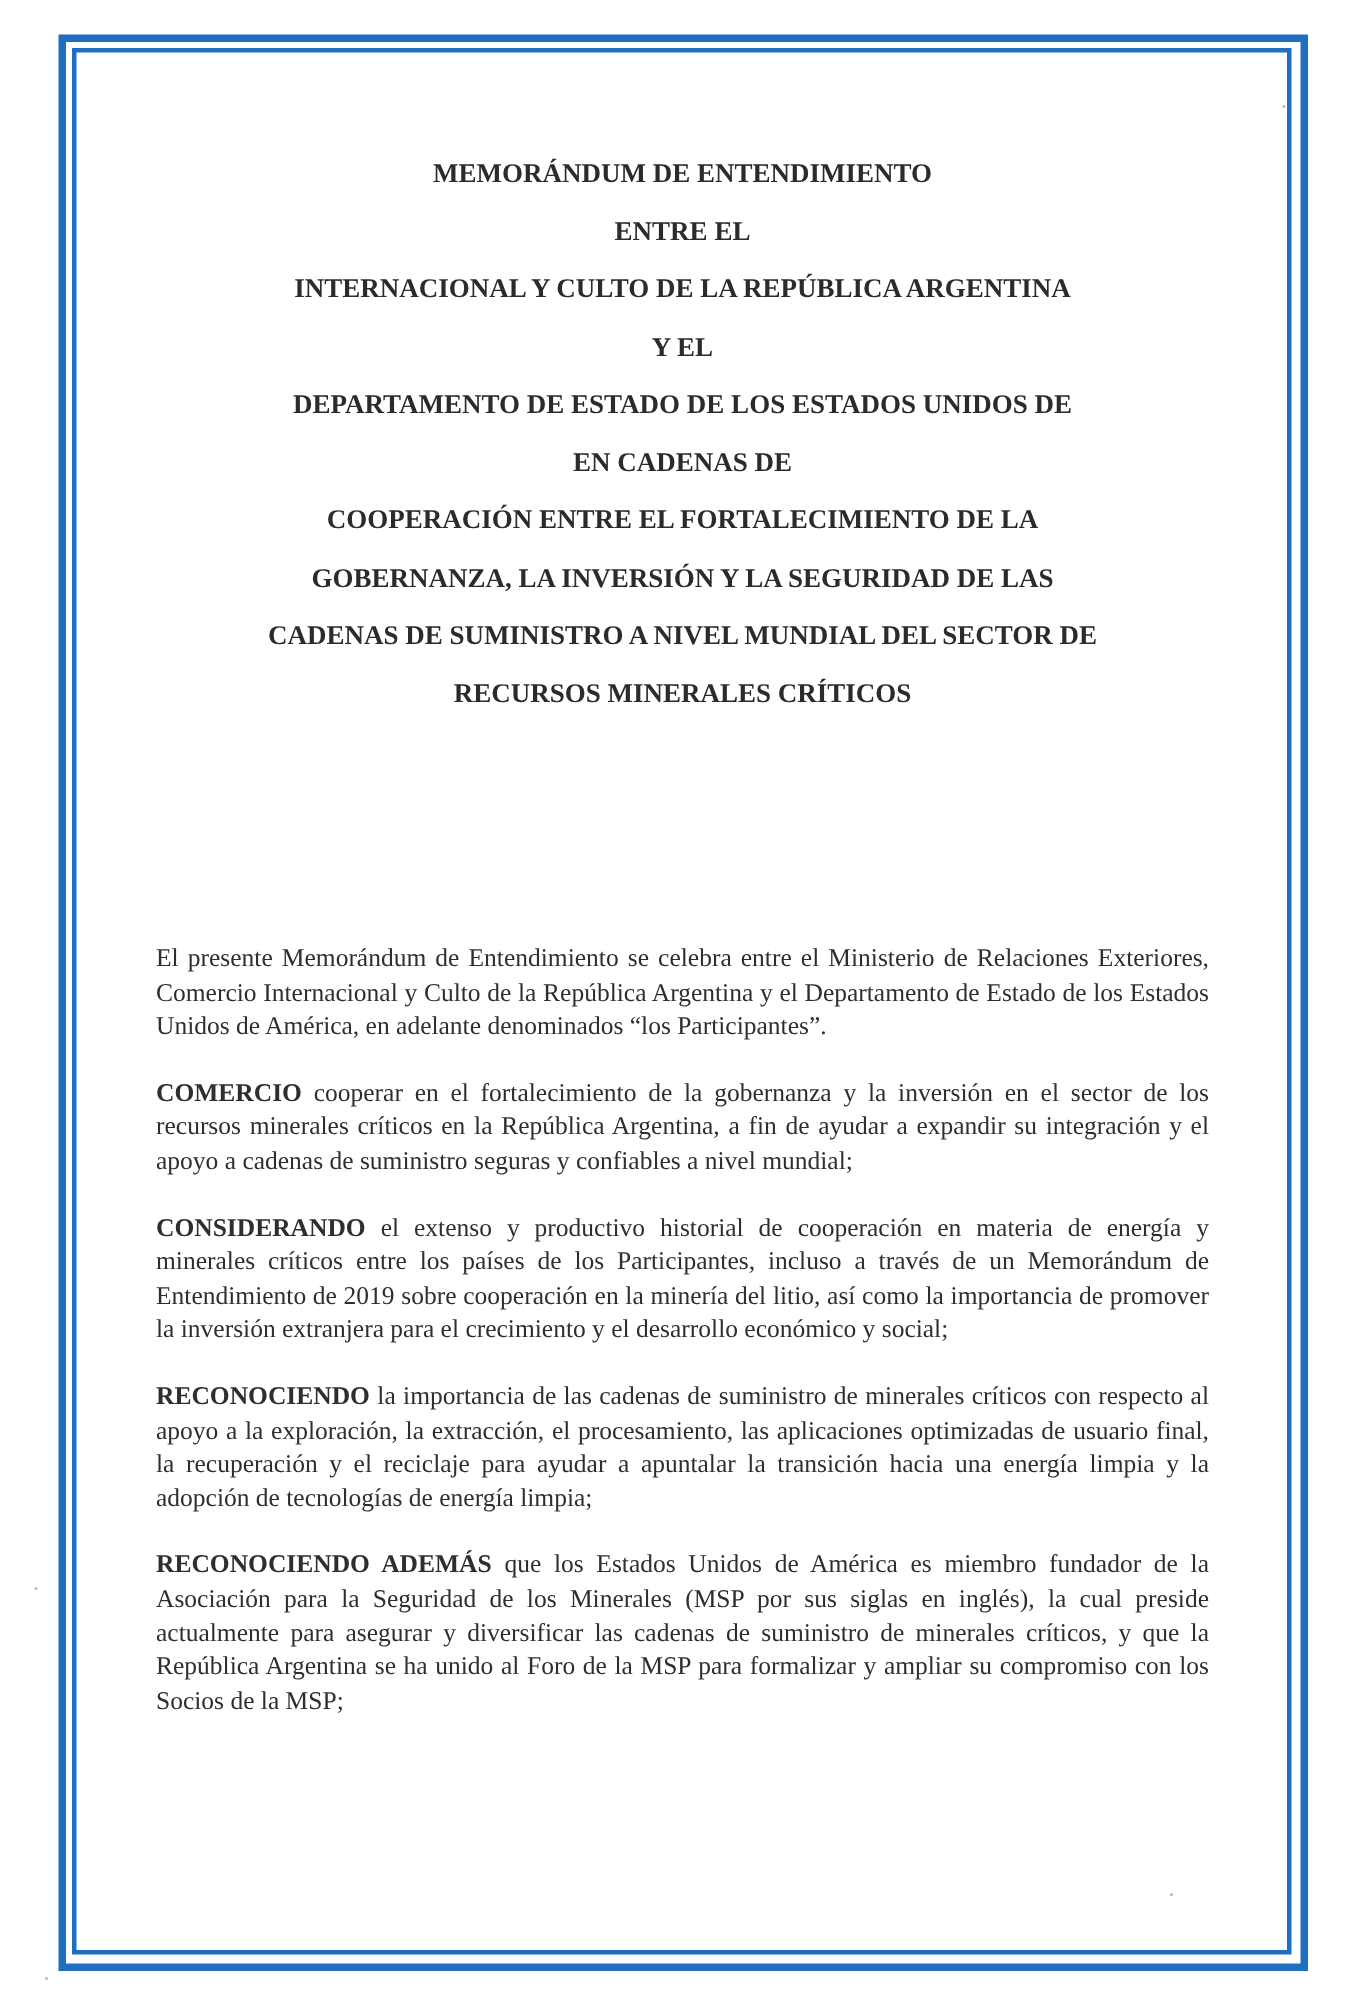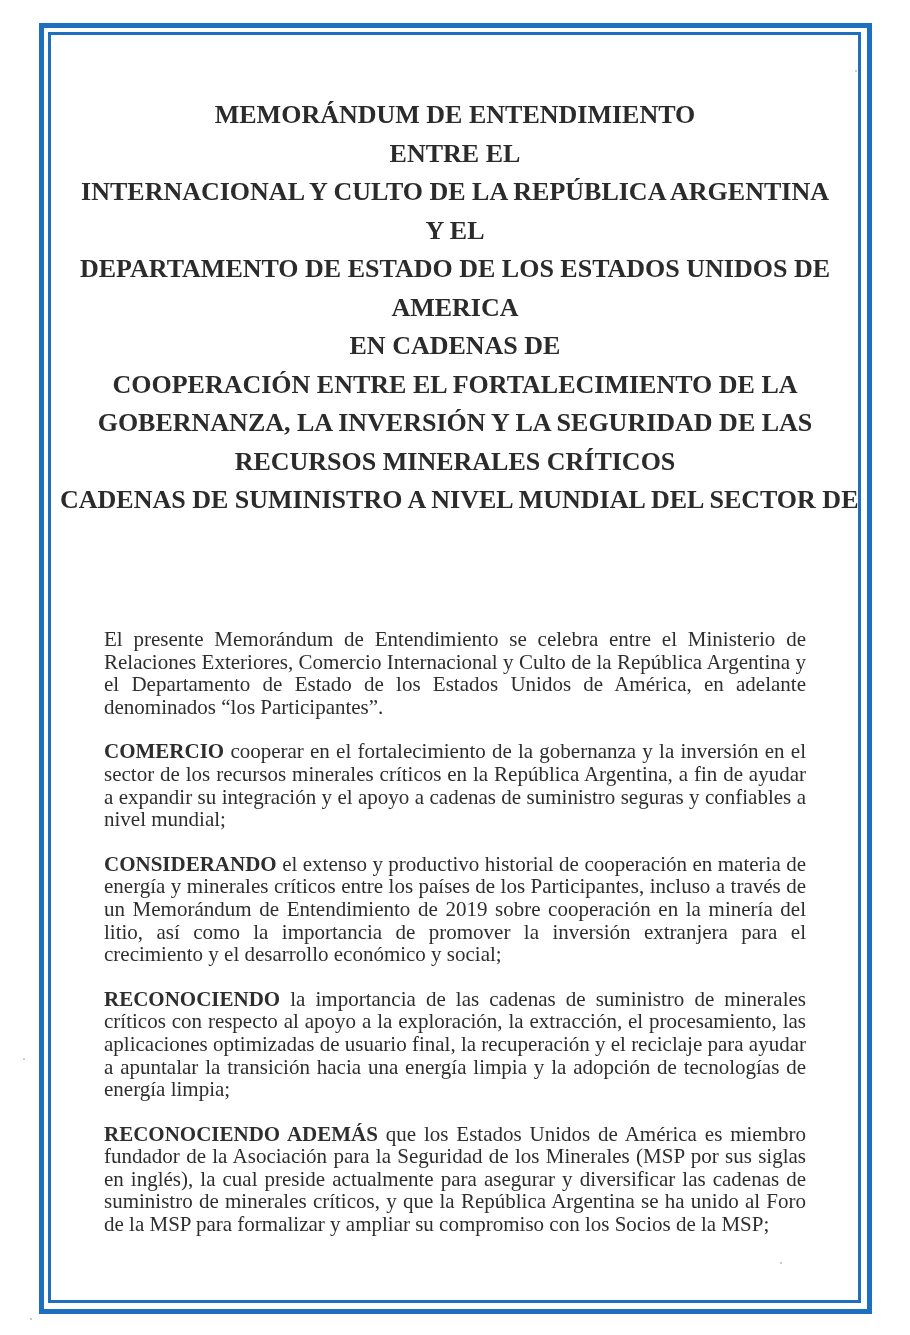--- a/index.html
+++ b/index.html
@@ -42,34 +42,34 @@
     }
     .title-block {
       position: absolute;
       left: 60px;
       top: 96px;
       width: 790px;
       text-align: center;
     }
     .title-line {
       font-weight: bold;
-      font-size: 26px;
+      font-size: 18px;
       line-height: 38.5px;
       letter-spacing: 0px;
       color: #2b2b2b;
       white-space: nowrap;
     }
     .body-block {
       position: absolute;
       left: 104px;
       top: 628px;
       width: 702px;
     }
     .para {
-      font-size: 21px;
+      font-size: 17px;
       line-height: 22.6px;
       text-align: justify;
       margin: 0 0 22px 0;
       color: #2e2e2e;
     }
     .para .lead {
       font-weight: bold;
     }
   </style>
 </head>
@@ -82,26 +82,25 @@
 <div class="speck" style="left:855px;top:70px;"></div>
 <div class="speck" style="left:30px;top:1318px;"></div>
 <div class="speck" style="left:780px;top:1262px;"></div>
 
 <div class="title-block">
   <div class="title-line">MEMORÁNDUM DE ENTENDIMIENTO</div>
   <div class="title-line">ENTRE EL</div>
   <div class="title-line">INTERNACIONAL Y CULTO DE LA REPÚBLICA ARGENTINA</div>
   <div class="title-line">Y EL</div>
   <div class="title-line">DEPARTAMENTO DE ESTADO DE LOS ESTADOS UNIDOS DE</div>
-  <div class="title-line">AMERICA</div>
   <div class="title-line">EN CADENAS DE</div>
   <div class="title-line">COOPERACIÓN ENTRE EL FORTALECIMIENTO DE LA</div>
   <div class="title-line">GOBERNANZA, LA INVERSIÓN Y LA SEGURIDAD DE LAS</div>
+  <div class="title-line">CADENAS DE SUMINISTRO A NIVEL MUNDIAL DEL SECTOR DE</div>
   <div class="title-line">RECURSOS MINERALES CRÍTICOS</div>
-  <div class="title-line">CADENAS DE SUMINISTRO A NIVEL MUNDIAL DEL SECTOR DE</div>
 </div>
 
 <div class="body-block">
   <p class="para"><span class="lead"></span><span>El presente Memorándum de Entendimiento se celebra entre el Ministerio de Relaciones Exteriores, Comercio Internacional y Culto de la República Argentina y el Departamento de Estado de los Estados Unidos de América, en adelante denominados “los Participantes”.</span></p>
   <p class="para"><span class="lead">COMERCIO</span><span> cooperar en el fortalecimiento de la gobernanza y la inversión en el sector de los recursos minerales críticos en la República Argentina, a fin de ayudar a expandir su integración y el apoyo a cadenas de suministro seguras y confiables a nivel mundial;</span></p>
   <p class="para"><span class="lead">CONSIDERANDO</span><span> el extenso y productivo historial de cooperación en materia de energía y minerales críticos entre los países de los Participantes, incluso a través de un Memorándum de Entendimiento de 2019 sobre cooperación en la minería del litio, así como la importancia de promover la inversión extranjera para el crecimiento y el desarrollo económico y social;</span></p>
   <p class="para"><span class="lead">RECONOCIENDO</span><span> la importancia de las cadenas de suministro de minerales críticos con respecto al apoyo a la exploración, la extracción, el procesamiento, las aplicaciones optimizadas de usuario final, la recuperación y el reciclaje para ayudar a apuntalar la transición hacia una energía limpia y la adopción de tecnologías de energía limpia;</span></p>
   <p class="para"><span class="lead">RECONOCIENDO ADEMÁS</span><span> que los Estados Unidos de América es miembro fundador de la Asociación para la Seguridad de los Minerales (MSP por sus siglas en inglés), la cual preside actualmente para asegurar y diversificar las cadenas de suministro de minerales críticos, y que la República Argentina se ha unido al Foro de la MSP para formalizar y ampliar su compromiso con los Socios de la MSP;</span></p>
 </div>
 

